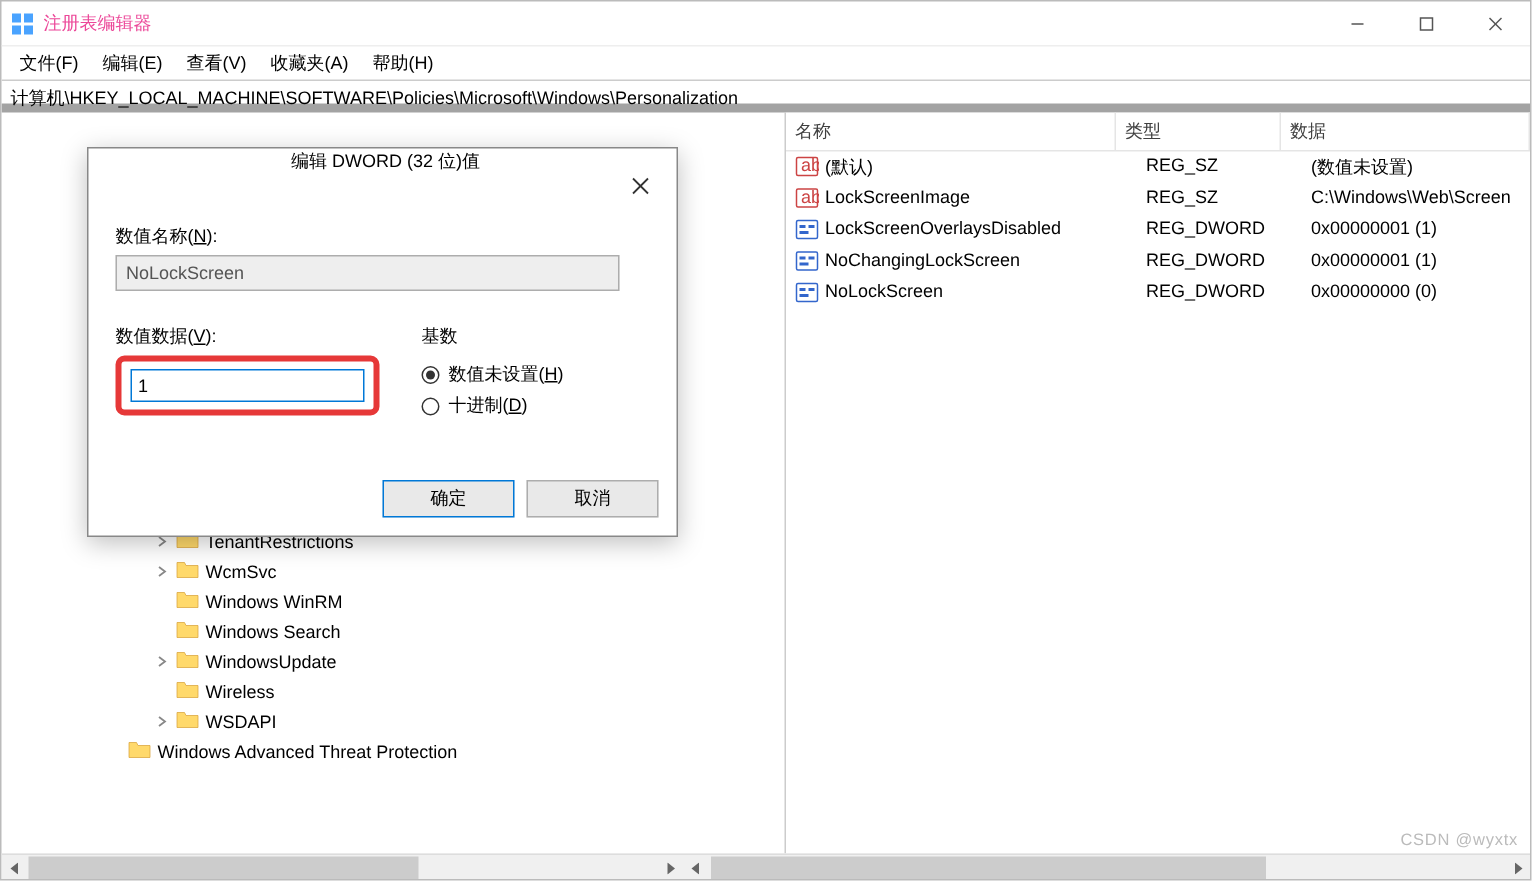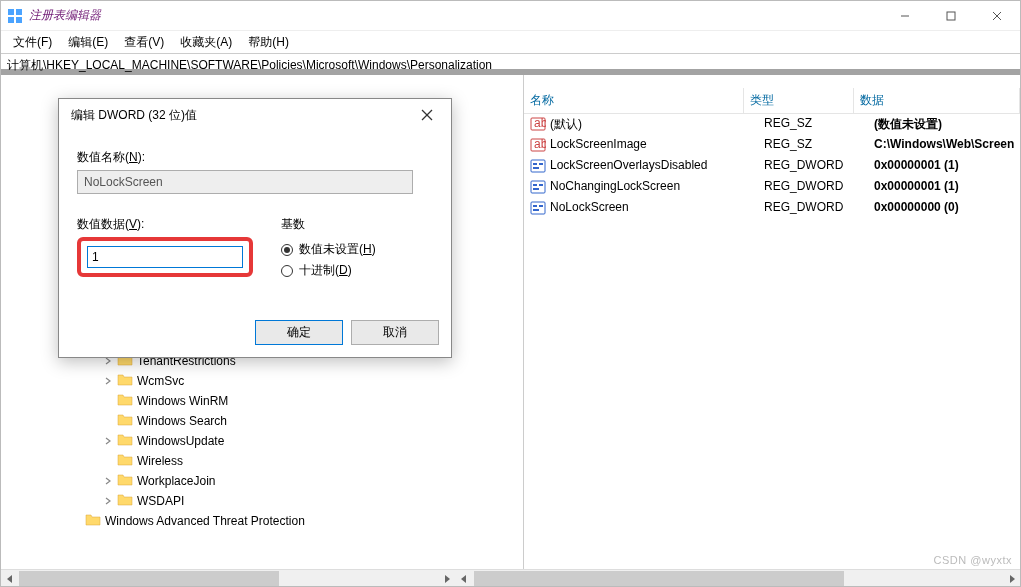--- a/index.html
+++ b/index.html
@@ -1,49 +1,49 @@
 <!DOCTYPE html>
 <html><head>
 <meta charset="utf-8">
 <style>
 * { box-sizing: border-box; font-family: "Microsoft YaHei", "Segoe UI", sans-serif; font-size: 12px; }
 body { margin: 0; background: #fff; overflow: hidden; width:1021px; height:587px; position:relative; border:1px solid #bbb;}
 .title-bar { height: 30px; display: flex; align-items: center; padding-left: 6px; border-bottom:1px solid #eee;}
 .title-icon { width: 16px; height: 16px; margin-right: 6px; fill:#0078d7;}
-.title-text { color: #701a75; font-style: italic; }
+.title-text { color: #ec4899; }
 .win-buttons { margin-left: auto; display:flex; }
 .win-btn { width: 46px; height: 30px; display:flex; align-items:center; justify-content:center; color:#555;}
 .win-btn svg{stroke:#555; fill:none;}
 .menu-bar { height: 22px; display:flex; padding-left:4px; gap:0; align-items:center;}
 .menu-item { padding: 2px 8px; }
 .address-bar { height: 22px; border-top:1px solid #ccc; border-bottom:6px solid #a3a3a3; padding:3px 6px; font-size:12px;}
 .main { display:flex; height: calc(100% - 30px - 22px - 22px - 17px); }
 .tree-pane { width: 523px; border-right:1px solid #ccc; overflow:hidden; position:relative;}
 .list-pane { flex:1; overflow:hidden; }
 .col-headers { display:flex; border-bottom:1px solid #e5e5e5; background:#fff;}
-.col-h { padding:4px 6px; border-right:1px solid #e5e5e5; color:#0369a1;margin-top:13px;}
+.col-h { padding:4px 6px; border-right:1px solid #e5e5e5; color:#404040;}
 .col-name { width: 220px;}
 .col-type { width: 110px;}
 .col-data { flex:1;}
 .list-row { display:flex; padding:2px 6px; align-items:flex-start; height:21px;}
 .val-icon { width:16px; height:16px; margin-right:4px; display:flex; align-items:center; justify-content:center;}
 .val-icon svg{width:16px;height:16px;}
 .row-name{width:214px; white-space:nowrap; overflow:hidden;}
 .row-type{width:110px;}
-.row-data{flex:1; white-space:nowrap; overflow:hidden;font-weight:bold;}
+.row-data{flex:1; white-space:nowrap; overflow:hidden;}
 .scroll-h { position:absolute; bottom:0; left:0; right:0; height:17px; background:#f0f0f0; display:flex; border-top:1px solid #ddd;}
 .scroll-arrow{width:17px;height:17px;display:flex;align-items:center;justify-content:center;}
 .scroll-thumb{height:15px; background:#ccc; margin:1px;}
 .tree-node{display:flex; align-items:center; height:20px; white-space:nowrap;}
 .folder-icon{width:16px;height:16px;margin-right:4px;}
 .chevron{width:14px;height:14px;display:flex;align-items:center;justify-content:center;margin-right:2px;color:#666;}
 .node-text{}
 
 .dialog { position:absolute; left:57px; top:97px; width:394px; height:260px; background:#fff; border:1px solid #888; box-shadow:0 4px 16px rgba(0,0,0,0.25);}
-.dlg-title{height:32px; display:flex; align-items:center; padding:0 8px 0 12px; font-size:12px;}
+.dlg-title{height:32px; display:flex; align-items:center; padding:0 8px 0 12px; font-size:12px;flex-direction:column;}
 .dlg-close{margin-left:auto; width:32px; height:32px; display:flex;align-items:center;justify-content:center;}
 .dlg-body{padding:10px 18px;}
 .dlg-label{margin:8px 0 4px; display:inline-block;}
 .underln{text-decoration:underline;}
 .ro-box{border:1px solid #adadad; background:#eee; padding:4px 6px; width:336px; color:#555;}
 .val-wrapper{border:4px solid #e63838; border-radius:6px; padding:4px 6px; width:176px; height:40px; display:flex; align-items:center;}
 .val-input{border:1px solid #0078d7; width:100%; height:22px; padding:2px 4px; font-size:12px; outline:none;}
 .radio-row{display:flex; align-items:center; gap:6px; margin:4px 0;}
 .radio-circle{width:12px;height:12px;border-radius:50%;border:1px solid #333;display:flex;align-items:center;justify-content:center;}
 .radio-dot{width:6px;height:6px;border-radius:50%;background:#333;}
@@ -161,31 +161,20 @@
           </div>
           <div class="tree-node" style="padding-left: 100px;">
             <span class="chevron">
               <svg class="chev-svg" viewBox="0 0 10 10">
                 <polyline points="3,2 7,5 3,8" fill="none" stroke="#888" stroke-width="1.2"></polyline>
               </svg>
             </span>
             <span><svg class="folder-icon" viewBox="0 0 16 16">
                 <path d="M1 3h5l1 2h8v8H1z" fill="#ffd96b" stroke="#d9a43b" stroke-width="0.5"></path>
               </svg></span>
-            <span class="node-text">WorkplaceJoin</span>
-          </div>
-          <div class="tree-node" style="padding-left: 100px;">
-            <span class="chevron">
-              <svg class="chev-svg" viewBox="0 0 10 10">
-                <polyline points="3,2 7,5 3,8" fill="none" stroke="#888" stroke-width="1.2"></polyline>
-              </svg>
-            </span>
-            <span><svg class="folder-icon" viewBox="0 0 16 16">
-                <path d="M1 3h5l1 2h8v8H1z" fill="#ffd96b" stroke="#d9a43b" stroke-width="0.5"></path>
-              </svg></span>
             <span class="node-text">WSDAPI</span>
           </div>
           <div class="tree-node" style="padding-left: 68px;">
             <span class="chevron"></span>
             <span><svg class="folder-icon" viewBox="0 0 16 16">
                 <path d="M1 3h5l1 2h8v8H1z" fill="#ffd96b" stroke="#d9a43b" stroke-width="0.5"></path>
               </svg></span>
             <span class="node-text">Windows Advanced Threat Protection</span>
           </div>
         </div>

